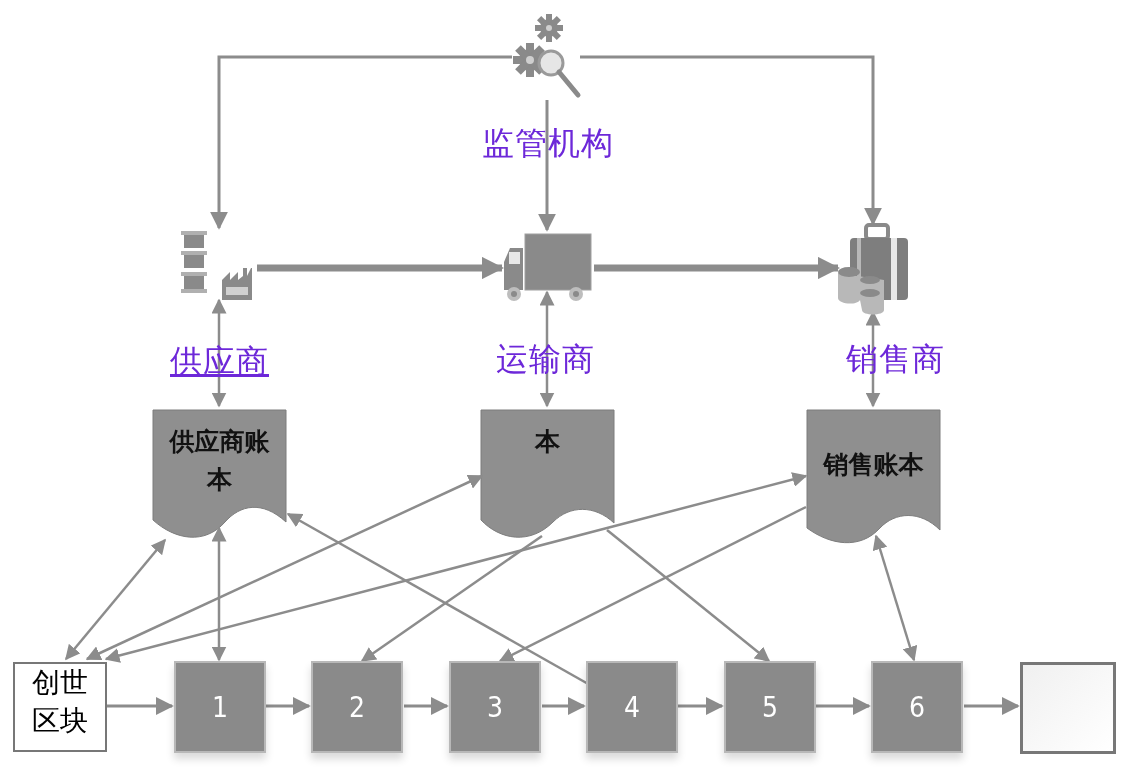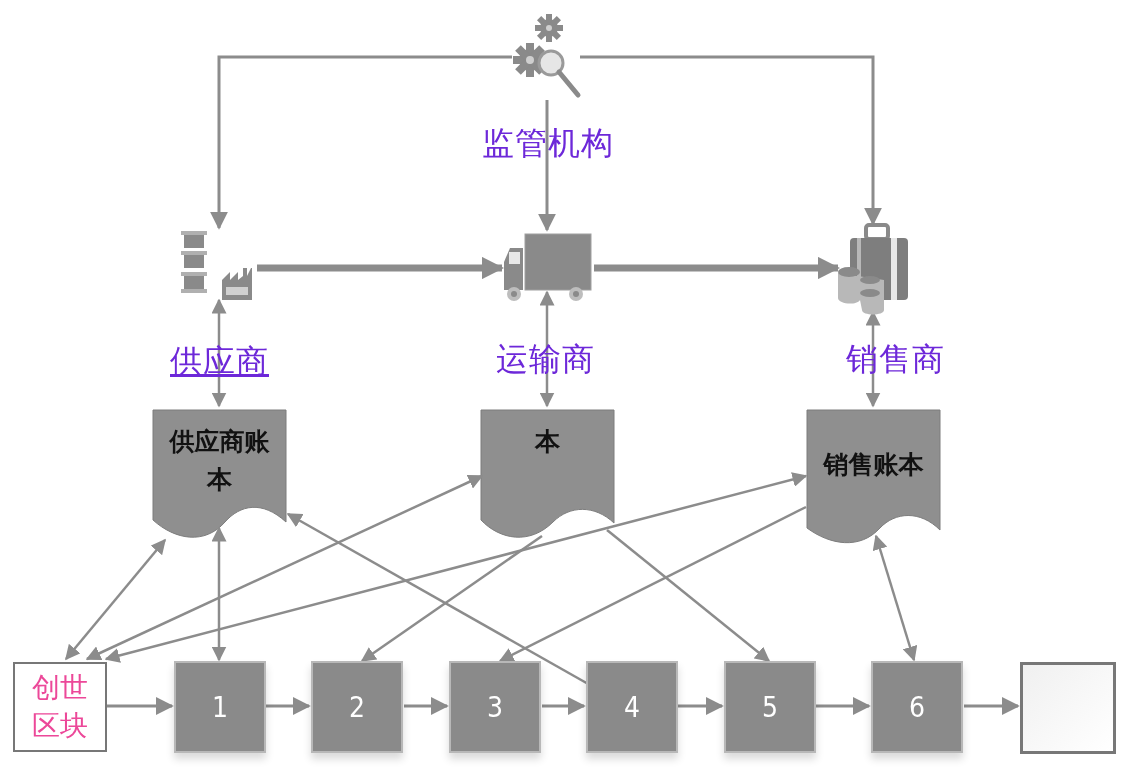--- a/index.html
+++ b/index.html
@@ -1,21 +1,21 @@
 <!DOCTYPE html>
 <html><head>
 <meta charset="utf-8">
 <style>
   html,body{margin:0;padding:0;background:#ffffff;}
   body{width:1127px;height:772px;position:relative;overflow:hidden;font-family:"DejaVu Sans","Liberation Sans",sans-serif;}
   svg{position:absolute;left:0;top:0;}
   .lbl{position:absolute;font-family:"DejaVu Serif","Liberation Serif",serif;font-size:32px;color:#6d28d9;white-space:nowrap;letter-spacing:1px;}
   .ledger-text{position:absolute;font-family:"DejaVu Sans","Liberation Sans",sans-serif;font-size:25px;color:#111;text-align:center;line-height:38px;font-weight:bold;}
   .block{position:absolute;width:88px;height:88px;background:#8a8a8a;border:2px solid #b8b8b8;box-shadow:0 6px 8px rgba(0,0,0,0.15);color:#fff;font-size:28px;display:flex;align-items:center;justify-content:center;font-family:"DejaVu Sans Condensed","DejaVu Sans","Liberation Sans",sans-serif;}
-  .genesis{position:absolute;left:13px;top:662px;width:90px;height:86px;border:2px solid #777;background:#fff;color:#ec4899;font-size:28px;line-height:38px;text-align:center;display:flex;flex-direction:column;justify-content:center;font-family:"DejaVu Sans","Liberation Sans",sans-serif;}
+  .genesis{position:absolute;left:13px;top:662px;width:90px;height:86px;border:2px solid #777;background:#fff;color:#000000;font-size:28px;line-height:38px;text-align:center;display:flex;flex-direction:column;font-family:"DejaVu Sans","Liberation Sans",sans-serif;}
   .empty-block{position:absolute;left:1020px;top:662px;width:90px;height:86px;border:3px solid #777;background:linear-gradient(135deg,#f0f0f0,#ffffff);}
 </style>
 </head>
 <body>
 
 <svg width="1127" height="772" viewBox="0 0 1127 772">
   <defs>
     <marker id="ah" viewBox="0 0 10 10" refX="9" refY="5" markerWidth="6" markerHeight="6" orient="auto-start-reverse">
       <path d="M0,0 L10,5 L0,10 z" fill="#8c8c8c"></path>
     </marker>

